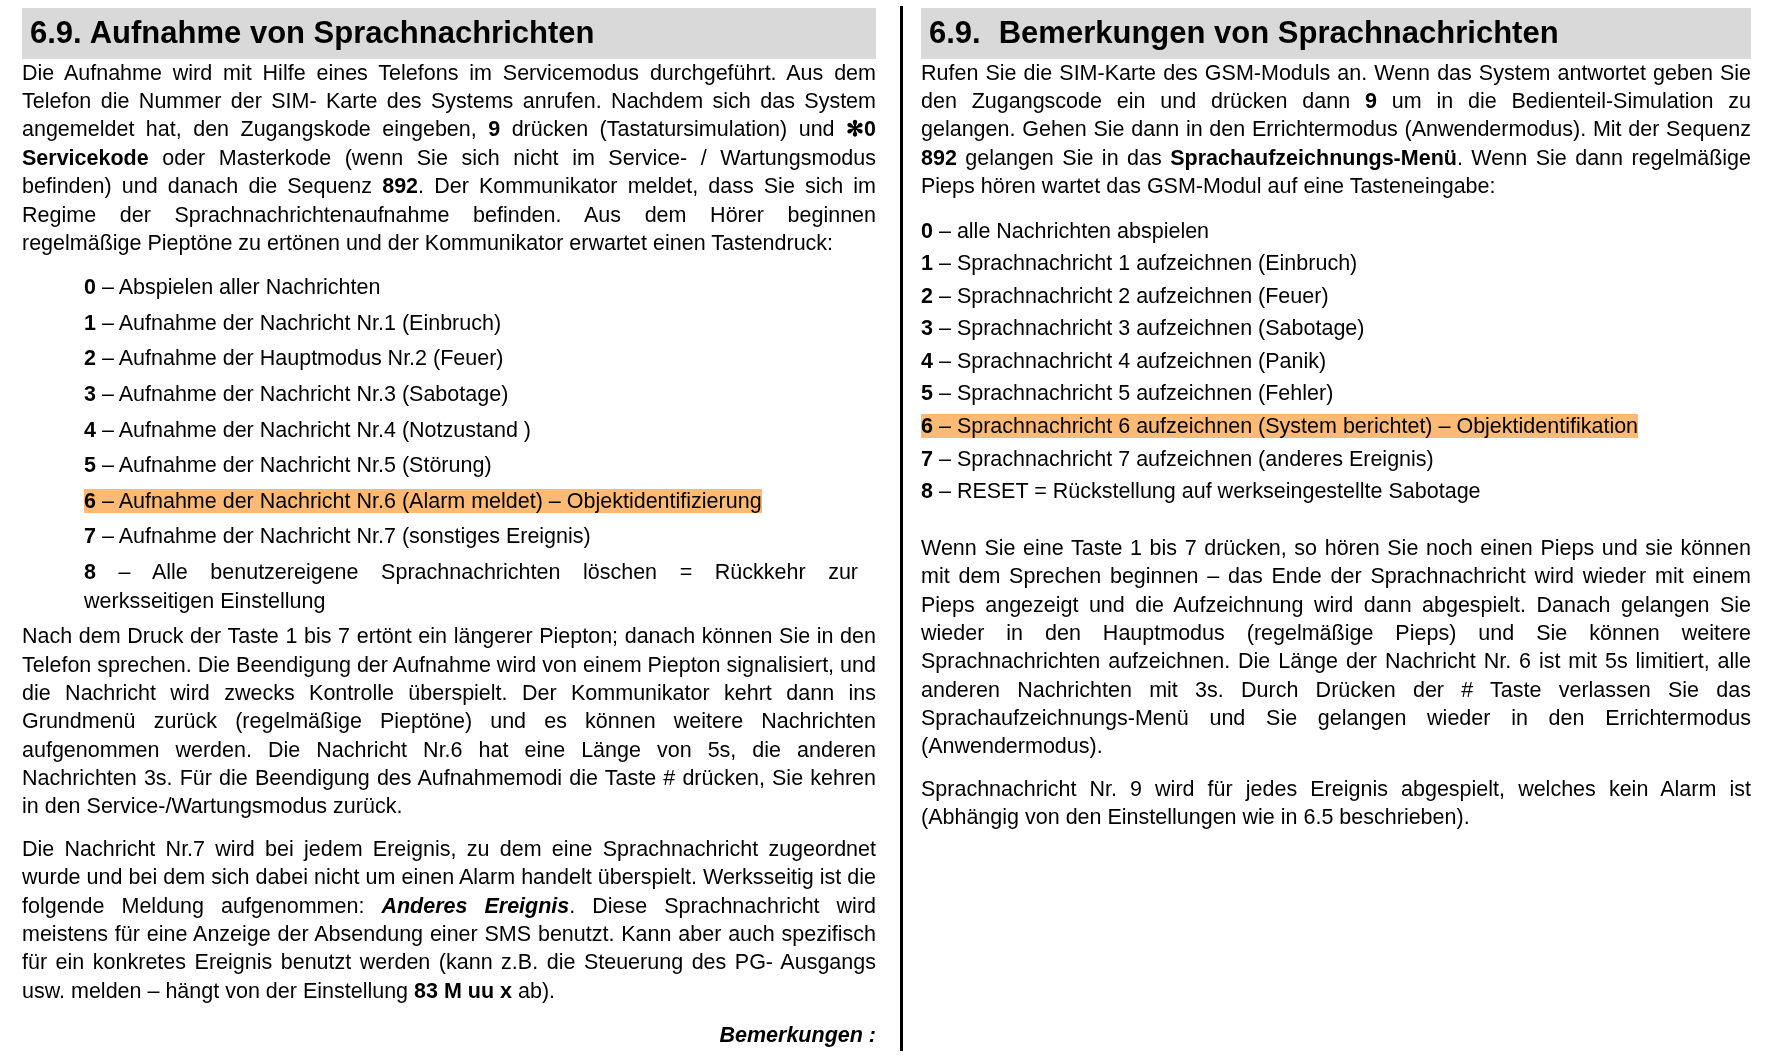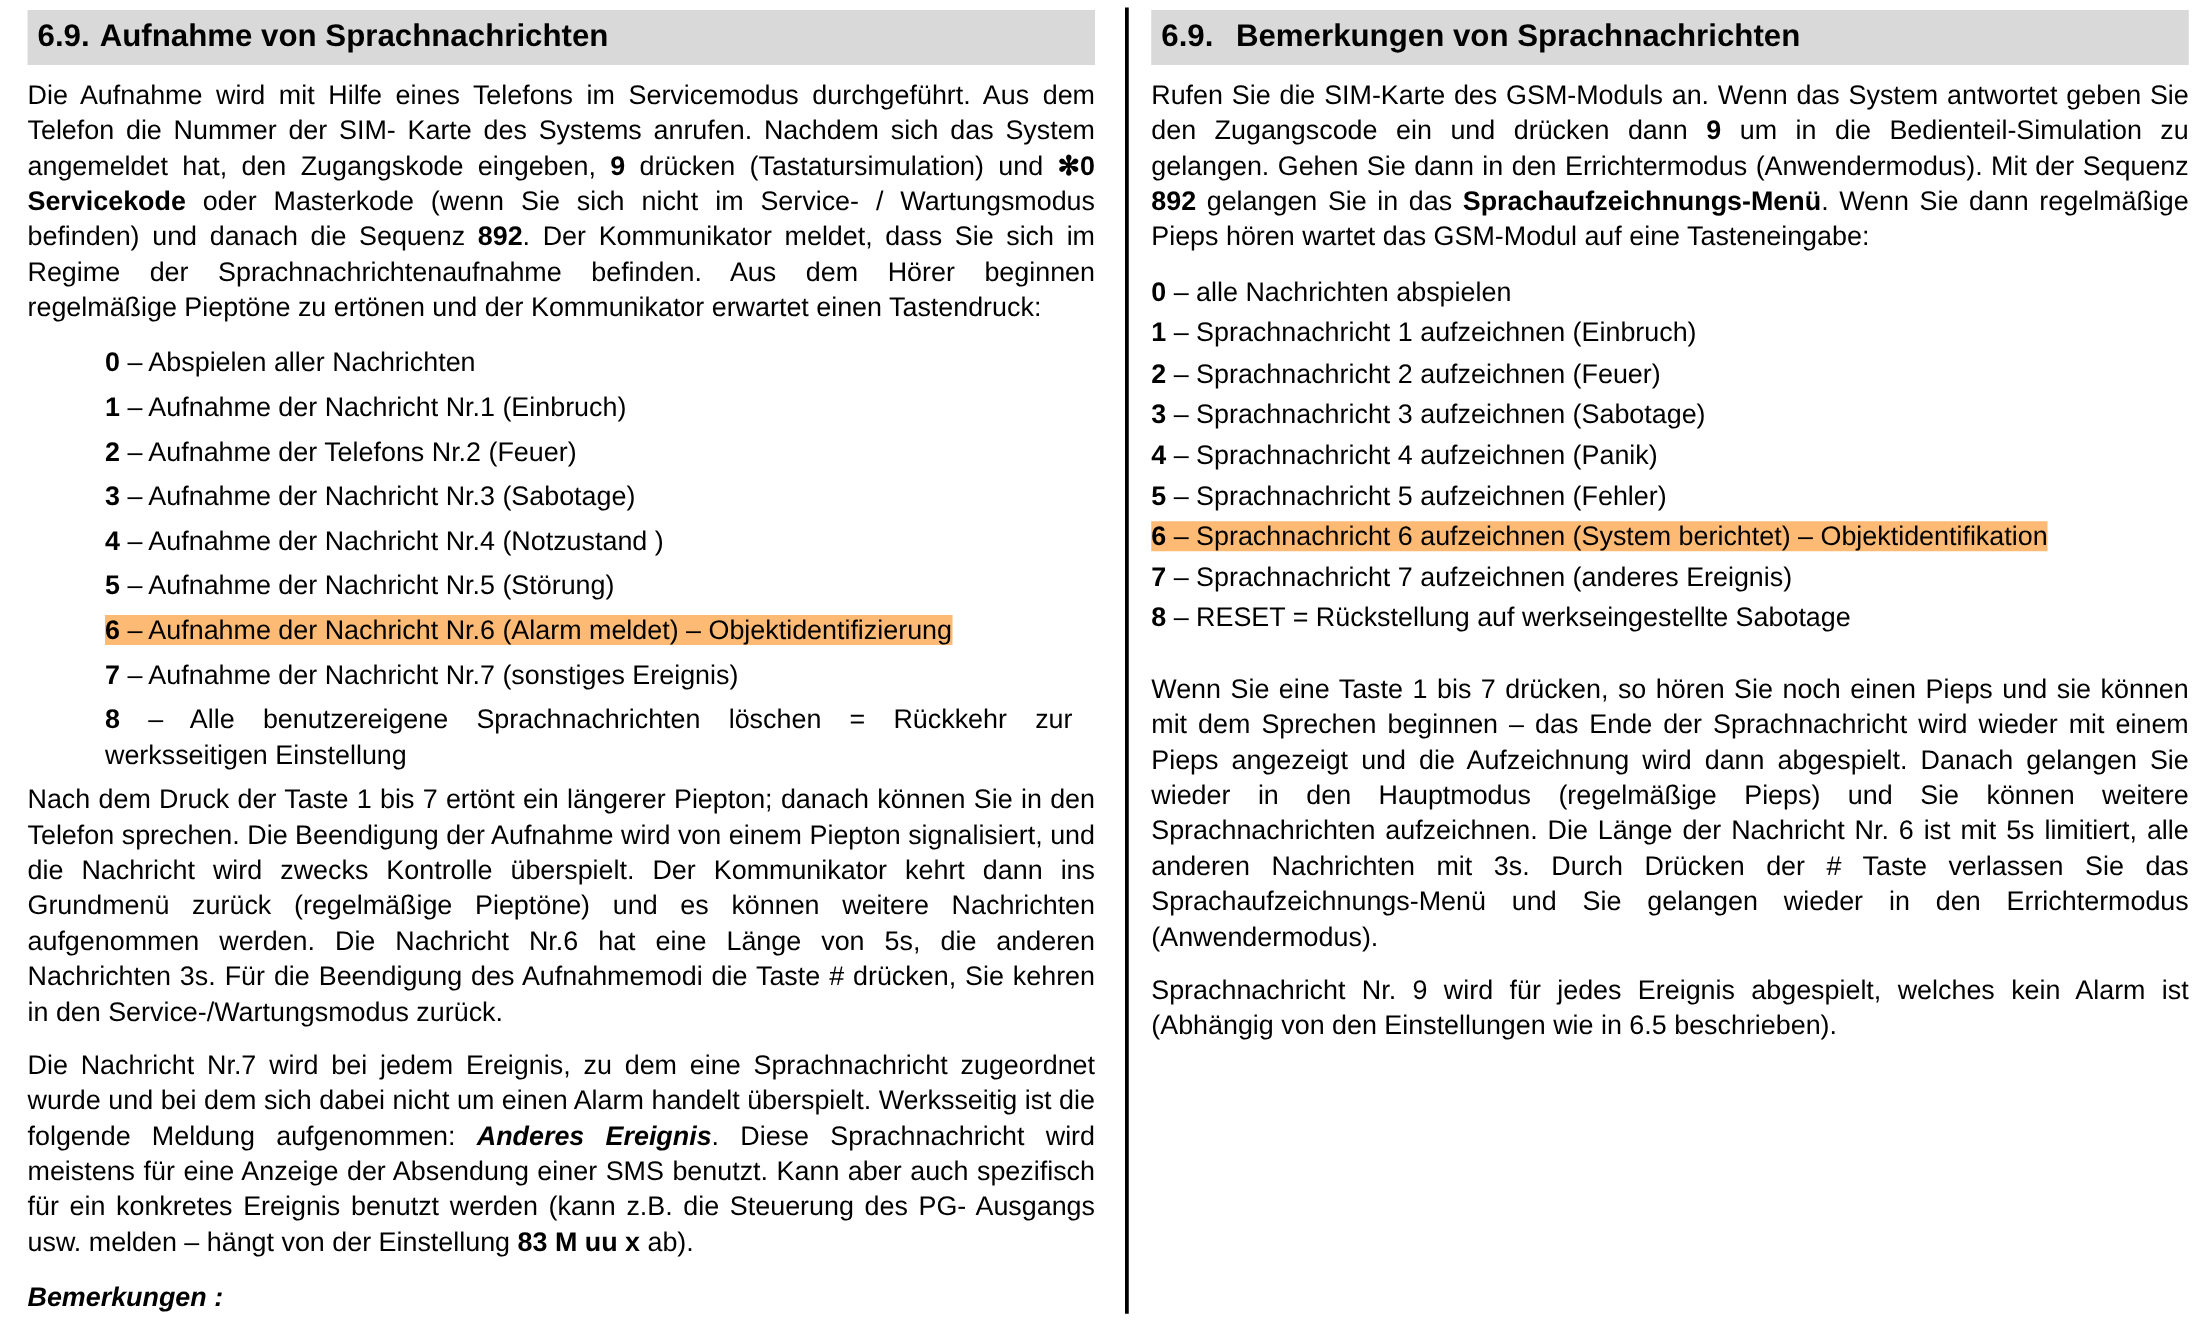--- a/index.html
+++ b/index.html
@@ -39,25 +39,25 @@
     background: #000000;
     margin: 6px 0 6px 0;
     flex: 0 0 3px;
   }
   .col-right {
     width: 866px;
     padding: 8px 18px 0 18px;
   }
   .section-head {
     background: #d9d9d9;
-    font-size: 25px;
+    font-size: 31px;
     font-weight: bold;
     padding: 7px 10px 8px 8px;
     line-height: 1.15;
-    margin-bottom: 10px;
+    margin-bottom: 0;
   }
   .section-head .num {
     margin-right: 8px;
   }
   .head-right .num {
     margin-right: 18px;
   }
   p.body {
     font-size: 21.5px;
     line-height: 1.32;
@@ -94,39 +94,40 @@
     background: #fdba74;
   }
   b.strong { font-weight: bold; }
   i.em { font-style: italic; font-weight: bold; margin-top: 20px; }
   .spacer-20 { height: 22px; }
   .remarks {
     font-size: 21.5px;
     font-weight: bold;
     font-style: italic;
     margin-top: 18px;
+    text-align: right;
   }
 </style>
 </head>
 <body>
 
 <div class="page">
   <div class="columns">
 
     <div class="col col-left">
       <div class="section-head">
         <span class="num">6.9.</span><span>Aufnahme von Sprachnachrichten</span>
       </div>
 
       <p class="body"><span>Die Aufnahme wird mit Hilfe eines Telefons im Servicemodus durchgeführt. Aus dem Telefon die Nummer der SIM- Karte des Systems anrufen. Nachdem sich das System angemeldet hat, den Zugangskode eingeben, </span><b class="strong">9</b><span> drücken (Tastatursimulation) und </span><b class="strong">✻0 Servicekode</b><span> oder Masterkode (wenn Sie sich nicht im Service- / Wartungsmodus befinden) und danach die Sequenz </span><b class="strong">892</b><span>. Der Kommunikator meldet, dass Sie sich im Regime der Sprachnachrichtenaufnahme befinden. Aus dem Hörer beginnen regelmäßige Pieptöne zu ertönen und der Kommunikator erwartet einen Tastendruck:</span></p>
 
       <div class="list list-left">
         <div class="list-item"><span class="key">0</span> <span>– Abspielen aller Nachrichten</span></div>
         <div class="list-item"><span class="key">1</span> <span>– Aufnahme der Nachricht Nr.1 (Einbruch)</span></div>
-        <div class="list-item"><span class="key">2</span> <span>– Aufnahme der Telefons Nr.2 (Feuer)</span></div>
+        <div class="list-item"><span class="key">2</span> <span>– Aufnahme der Hauptmodus Nr.2 (Feuer)</span></div>
         <div class="list-item"><span class="key">3</span> <span>– Aufnahme der Nachricht Nr.3 (Sabotage)</span></div>
         <div class="list-item"><span class="key">4</span> <span>– Aufnahme der Nachricht Nr.4 (Notzustand )</span></div>
         <div class="list-item"><span class="key">5</span> <span>– Aufnahme der Nachricht Nr.5 (Störung)</span></div>
         <div class="list-item"><span class="hl"><span class="key">6</span> <span>– Aufnahme der Nachricht Nr.6 (Alarm meldet) – Objektidentifizierung</span></span></div>
         <div class="list-item"><span class="key">7</span> <span>– Aufnahme der Nachricht Nr.7 (sonstiges Ereignis)</span></div>
         <div class="list-item wrap"><span class="key">8</span> <span>– Alle benutzereigene Sprachnachrichten löschen = Rückkehr zur werksseitigen Einstellung</span></div>
       </div>
 
       <p class="body">Nach dem Druck der Taste 1 bis 7 ertönt ein längerer Piepton; danach können Sie in den Telefon sprechen. Die Beendigung der Aufnahme wird von einem Piepton signalisiert, und die Nachricht wird zwecks Kontrolle überspielt. Der Kommunikator kehrt dann ins Grundmenü zurück (regelmäßige Pieptöne) und es können weitere Nachrichten aufgenommen werden. Die Nachricht Nr.6 hat eine Länge von 5s, die anderen Nachrichten 3s. Für die Beendigung des Aufnahmemodi die Taste # drücken, Sie kehren in den Service-/Wartungsmodus zurück.</p>
 

